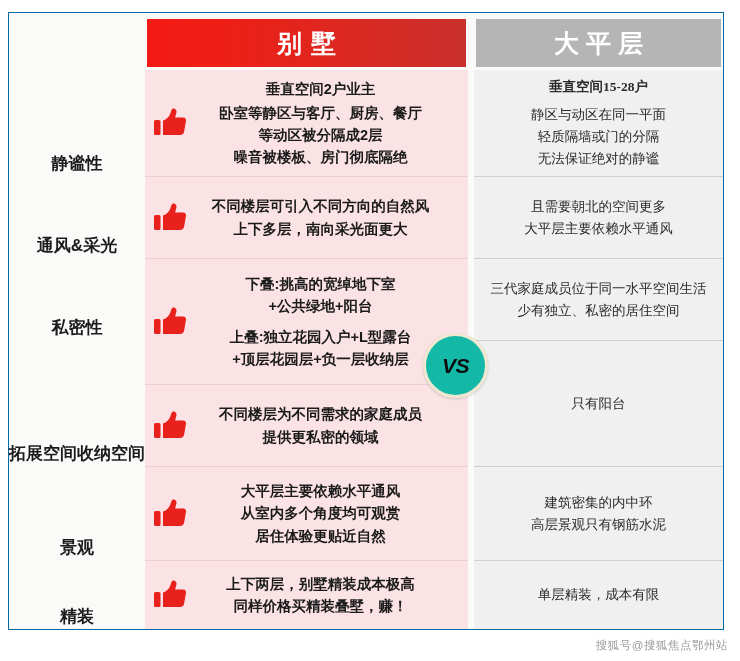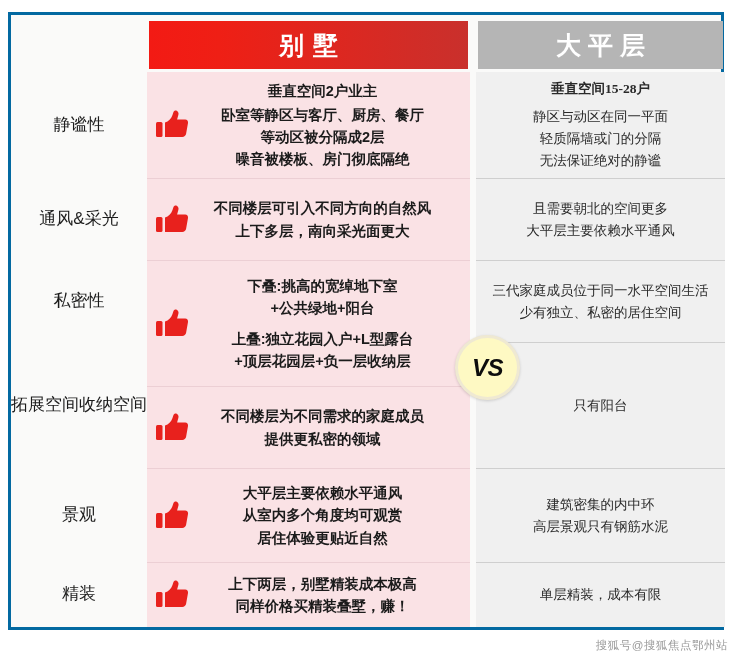--- a/index.html
+++ b/index.html
@@ -20,21 +20,21 @@
     background: #ffffff;
   }
 
   
   .panel {
     position: absolute;
     left: 8px;
     top: 12px;
     width: 716px;
     height: 618px;
-    border: 3px solid #0369a1;
+    border: 1px solid #0369a1;
     background: #fafaf9;
     box-sizing: border-box;
   }
 
   
   .grid {
     position: absolute;
     left: 0;
     top: 0;
     width: 100%;
@@ -97,24 +97,24 @@
   .r0 { flex: 0 0 106px; }
   .r1 { flex: 0 0 82px;  }
   .r2 { flex: 0 0 82px;  }
   .r3 { flex: 0 0 126px; }
   .r4 { flex: 0 0 94px;  }
   .r5 { flex: 1 1 auto;  }
 
   
   .label-cell {
     display: flex;
-    align-items: center;
+    align-items: flex-end;
     justify-content: center;
     font-size: 17px;
-    font-weight: normal;
+    font-weight: bold;
     color: #1b1b1b;
     line-height: 1.35;
     text-align: center;
     box-sizing: border-box;
   }
 
   
   .villa-cell {
     position: relative;
     display: flex;
@@ -171,32 +171,32 @@
     display: block;
     font-weight: bold;
     margin-bottom: 6px;
     font-family: Liberation Serif, serif;
   }
   .flat-text .ln { display: block; }
 
   
   .vs-badge {
     position: absolute;
-    left: 444px;
+    left: 414px;
     top: 320px;
     width: 59px;
     height: 59px;
     border-radius: 50%;
-    background: #fef9c3;
+    background: #14b8a6;
     border: 3px solid #efe9d2;
     box-shadow: 0 1px 3px rgba(0,0,0,0.16);
     display: flex;
     align-items: center;
     justify-content: center;
-    font-size: 24px;
+    font-size: 21px;
     font-weight: bold;
     font-style: italic;
     color: #0d0d0d;
     letter-spacing: -0.5px;
     z-index: 20;
   }
 
   
   .watermark {
     position: absolute;

